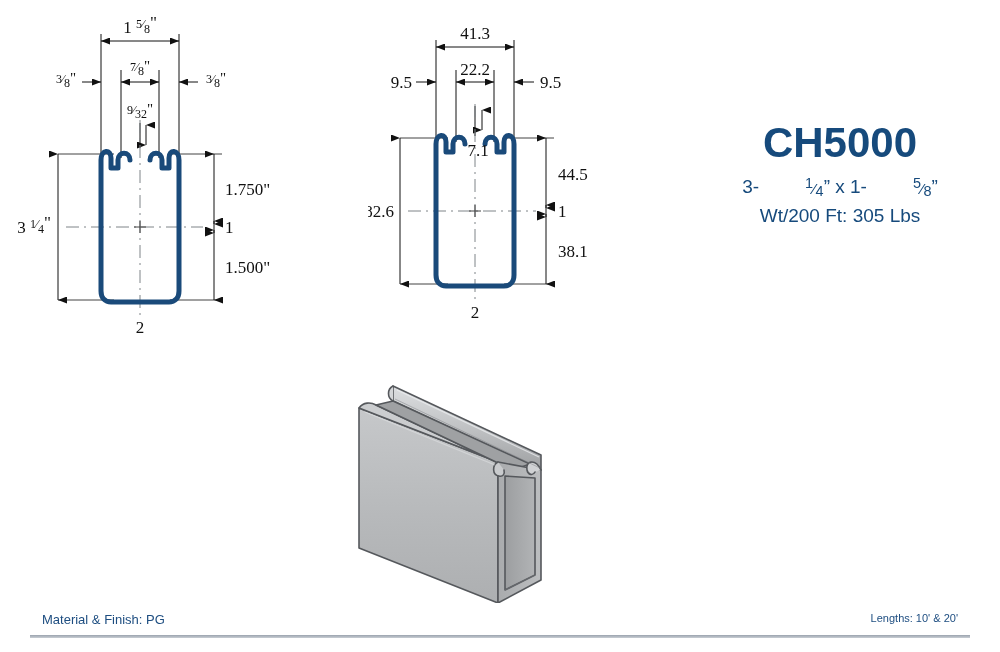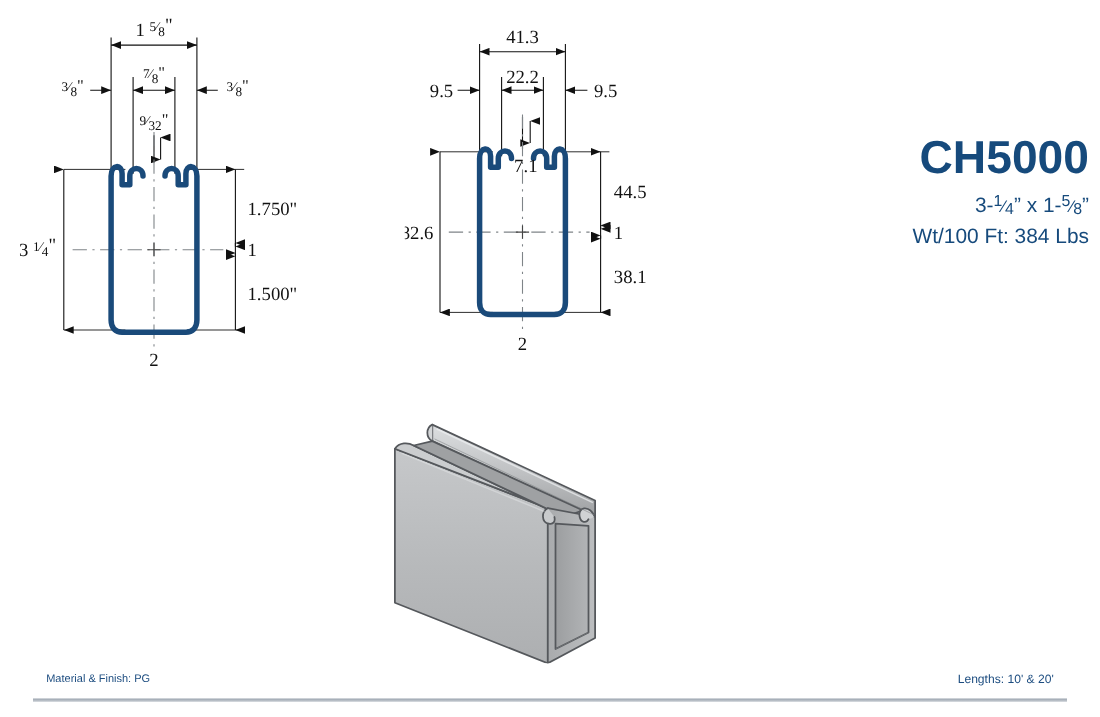--- a/index.html
+++ b/index.html
@@ -6,39 +6,39 @@
   body{
     width:1000px;height:652px;background:#ffffff;
     font-family:"Liberation Sans",sans-serif;
     position:relative;overflow:hidden;
   }
   .sheet{position:absolute;inset:0;}
 
   
   .titleblock{
     position:absolute;left:690px;top:122px;width:300px;
-    text-align:right;color:#164a7c;
+    text-align:center;color:#164a7c;
   }
   .tb-code{
     font-size:42px;font-weight:bold;letter-spacing:0px;
     line-height:1.0;margin-bottom:9px;
   }
   .tb-line{font-size:19px;line-height:1.45;white-space:nowrap;}
-  .frac{display:inline-block;vertical-align:-0.05em;font-size:0.80em;}
+  .frac{display:inline-block;vertical-align:-0.05em;font-size:0.80em;margin-left:46px;}
   .frac sup{font-size:0.95em;vertical-align:0.42em;}
   .frac sub{font-size:0.95em;vertical-align:-0.12em;}
 
   
   .footer-rule{
     position:absolute;left:30px;top:635px;width:940px;height:3px;
     background:linear-gradient(#9aa3ae,#c9ced4);
   }
   .footer-left{
     position:absolute;left:42px;top:612px;
-    font-size:10px;color:#1d4d80;white-space:nowrap;
+    font-size:13px;color:#1d4d80;white-space:nowrap;
   }
   .footer-right{
     position:absolute;right:42px;top:612px;
     font-size:11px;color:#1d4d80;white-space:nowrap;text-align:center;
   }
 
   svg{display:block;}
   .dimtxt{font-family:"Liberation Serif",serif;fill:#111;}
 </style>
 </head>
@@ -247,20 +247,20 @@
     </g>
   </svg>
 
   <div class="titleblock">
     <div class="tb-code">CH5000</div>
     <div class="tb-line">
       <span>3</span>-<span class="frac"><sup>1</sup>⁄<sub>4</sub></span>”
       x
       <span>1</span>-<span class="frac"><sup>5</sup>⁄<sub>8</sub></span>”
     </div>
-    <div class="tb-line">Wt/100 Ft: 384 Lbs</div>
+    <div class="tb-line">Wt/200 Ft: 305 Lbs</div>
   </div>
 
   <div class="footer-left">Material &amp; Finish: PG</div>
   <div class="footer-right">Lengths: 10' &amp; 20'</div>
   <div class="footer-rule"></div>
 
 </div>
 
 </body></html>

